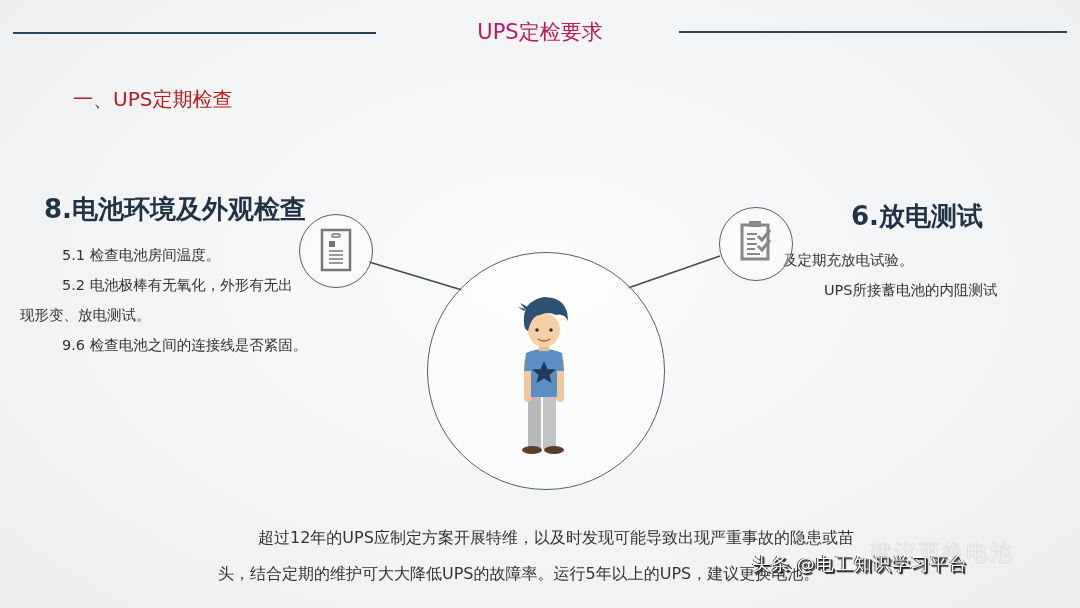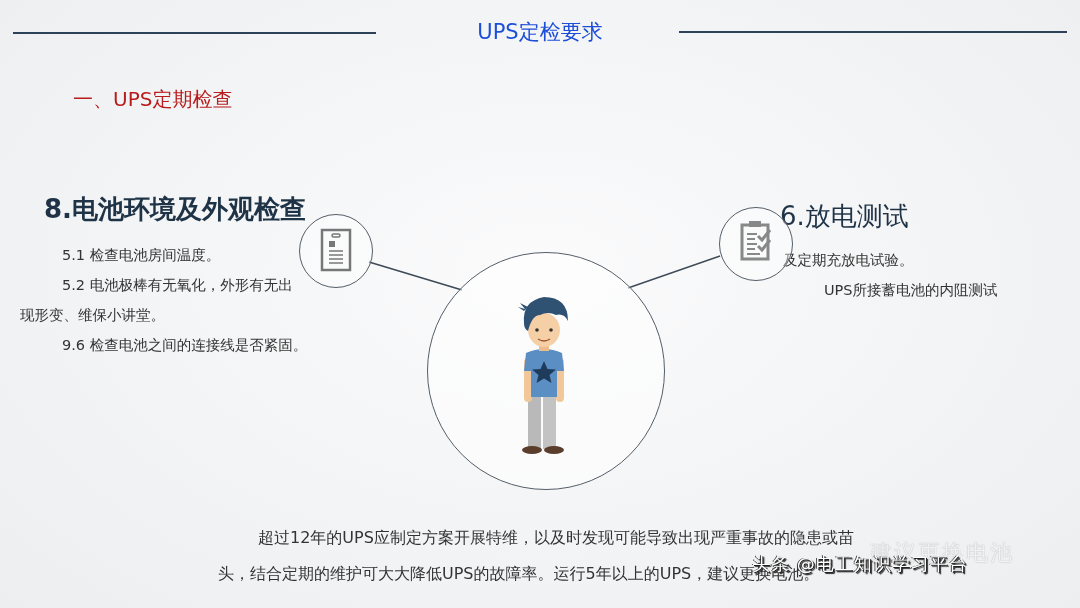--- a/index.html
+++ b/index.html
@@ -4,24 +4,24 @@
 <style>
   html, body { margin:0; padding:0; }
   body {
     width:1080px; height:608px; position:relative; overflow:hidden;
     background: radial-gradient(ellipse at 50% 45%, #fbfbfc 0%, #f3f4f5 55%, #eceef0 100%);
     font-family: "DejaVu Sans", "Liberation Sans", sans-serif;
     color:#333;
   }
   .abs { position:absolute; }
   .hline { position:absolute; height:2px; background:#2e4257; }
-  .title { left:0; width:1080px; top:18px; text-align:center; font-size:21px; color:#1d4ed8; }
+  .title { left:0; width:1080px; top:18px; text-align:center; font-size:21px; color:#be185d; }
   .section { left:73px; top:86px; font-size:20px; color:#b91c1c; }
   .h5 { left:44px; top:192px; font-size:26px; font-weight:bold; color:#1f3347; }
-  .h6 { left:780px; top:199px; font-size:26px; font-weight:normal; color:#1f3347; }
+  .h6 { left:851px; top:199px; font-size:26px; font-weight:bold; color:#1f3347; }
   .body-text { font-size:14.5px; color:#333; line-height:30px; }
   .circle { position:absolute; border:1.5px solid #555e68; border-radius:50%; background:rgba(255,255,255,0.4); }
   .bottom { left:218px; top:520px; width:720px; font-size:16px; color:#333; line-height:36px; }
   .wm1 { left:870px; top:538px; font-size:22px; color:rgba(255,255,255,0.85); letter-spacing:2px; text-shadow:0 0 1px #999; }
   .wm2 { left:752px; top:552px; font-size:18px; color:#fff; letter-spacing:1px;
          text-shadow: 1px 1px 0 #222, -1px 0 0 #444, 2px 2px 1px #222; }
 </style>
 </head>
 <body>
 
@@ -32,21 +32,21 @@
 
 <svg class="abs" style="left:0;top:0" width="1080" height="608">
   <line x1="369" y1="262" x2="462" y2="290" stroke="#3d4a57" stroke-width="1.5"></line>
   <line x1="720" y1="256" x2="628" y2="288" stroke="#3d4a57" stroke-width="1.5"></line>
 </svg>
 
 <div class="abs h5">8.电池环境及外观检查</div>
 <div class="abs body-text" style="left:20px;top:240px;width:300px;">
   <div style="padding-left:42px">5.1  检查电池房间温度。</div>
   <div style="padding-left:42px">5.2  电池极棒有无氧化，外形有无出</div>
-  <div>现形变、维保小讲堂。</div>
+  <div>现形变、放电测试。</div>
   <div style="padding-left:42px">9.6  检查电池之间的连接线是否紧固。</div>
 </div>
 
 <div class="circle" style="left:299px;top:214px;width:72px;height:72px;">
   <svg width="72" height="72" viewBox="0 0 72 72">
     <rect x="22" y="15" width="28" height="40" fill="none" stroke="#777" stroke-width="2.5"></rect>
     <rect x="32" y="19" width="8" height="3" rx="1.5" fill="none" stroke="#777" stroke-width="1.5"></rect>
     <rect x="29" y="26" width="6" height="6" fill="#777"></rect>
     <line x1="29" y1="36" x2="43" y2="36" stroke="#777" stroke-width="1.5"></line>
     <line x1="29" y1="40" x2="43" y2="40" stroke="#777" stroke-width="1.5"></line>

